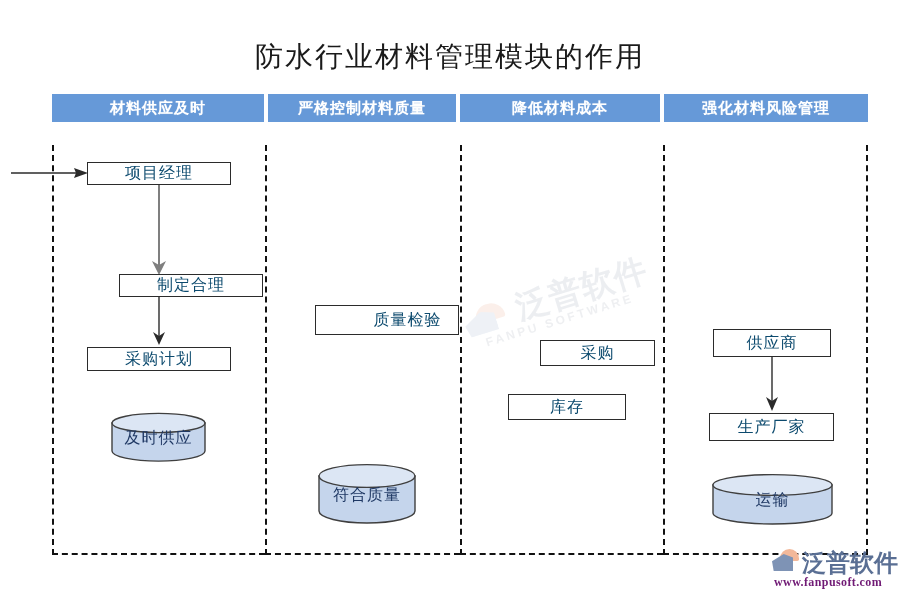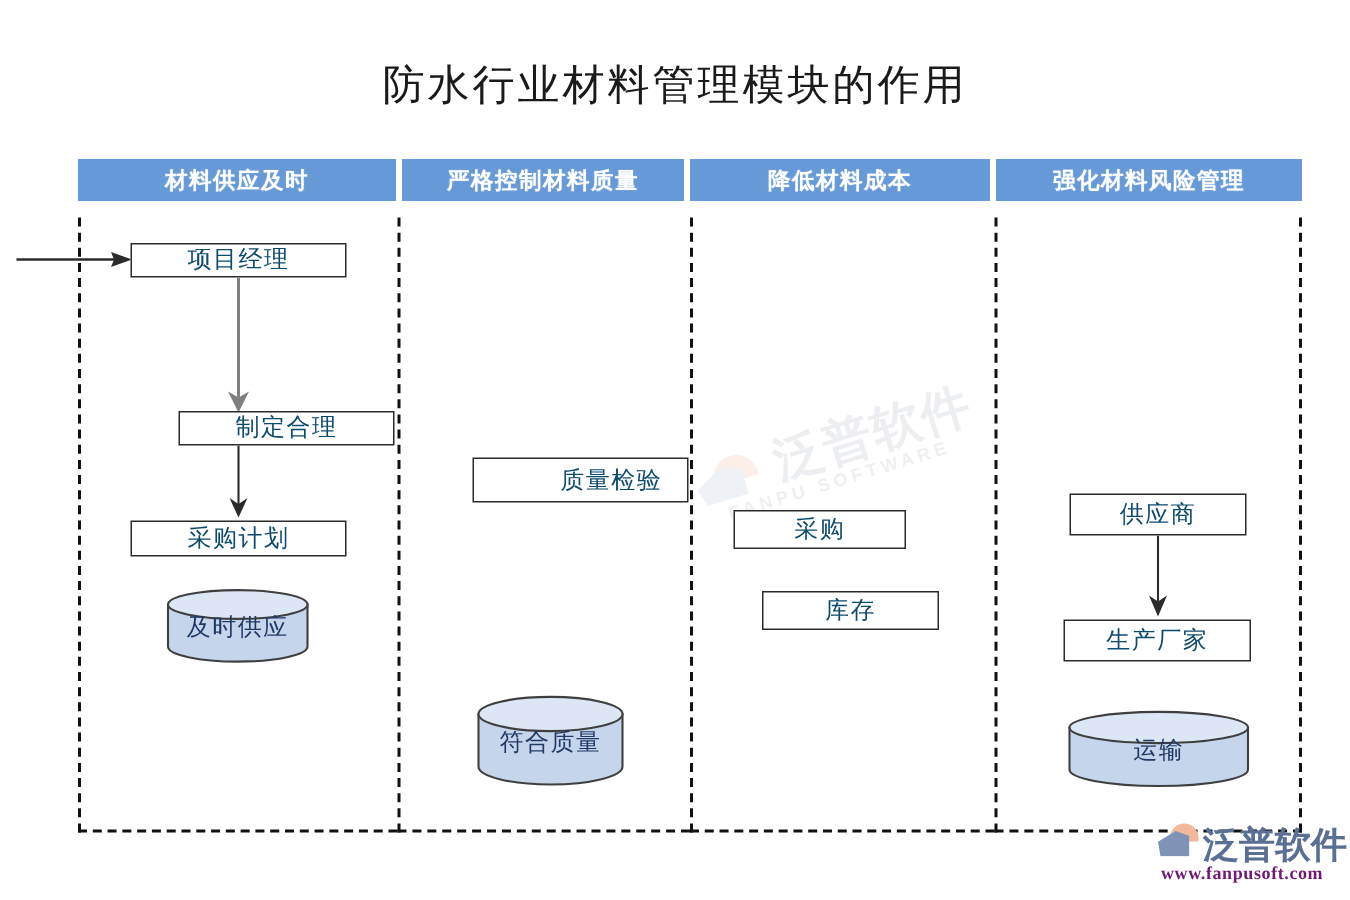--- a/index.html
+++ b/index.html
@@ -89,21 +89,21 @@
     transform-origin: left top;
     font-size: 12px;
     letter-spacing: 3px;
     color: #c8ccd4;
     font-weight: bold;
   }
 
   
   .hdr {
     position: absolute;
-    top: 106px;
+    top: 94px;
     height: 28px;
     background: #6699d8;
     color: #ffffff;
     font-family: "Liberation Serif", "DejaVu Serif", serif;
     font-weight: bold;
     font-size: 15px;
     letter-spacing: 1px;
     display: flex;
     align-items: center;
     justify-content: center;
@@ -258,40 +258,40 @@
 
   <div class="pbox" style="left:87px; top:274px; width:144px; height:23px;margin-left:32px;">制定合理</div>
 
   <svg class="conn" style="left:145px; top:297px; width:28px; height:50px;">
     <line x1="14" y1="0" x2="14" y2="39" stroke="#2b2b2b" stroke-width="1.4"></line>
     <polygon points="14,48 8,35 14,39 20,35" fill="#2b2b2b"></polygon>
   </svg>
 
   <div class="pbox" style="left:87px; top:347px; width:144px; height:24px;">采购计划</div>
 
-  <div class="cyl" style="left:110px; top:392px; width:97px; height:50px;">
+  <div class="cyl" style="left:110px; top:412px; width:97px; height:50px;">
     <svg viewBox="0 0 97 50" width="97" height="50">
       <path d="M2,11 L2,39 A46,10 0 0,0 95,39 L95,11 Z" fill="#c5d5ec" stroke="#3f3f3f" stroke-width="1.4"></path>
       <ellipse cx="48.5" cy="11" rx="46.5" ry="9.6" fill="#dce6f4" stroke="#3f3f3f" stroke-width="1.4"></ellipse>
     </svg>
     <div class="cyl-label">及时供应</div>
   </div>
 
 
   <div class="pbox" style="left:315px; top:305px; width:144px; height:30px;padding-left:41px;">质量检验</div>
 
   <div class="cyl" style="left:317px; top:463px; width:100px; height:62px;">
     <svg viewBox="0 0 100 62" width="100" height="62">
       <path d="M2,13 L2,48 A48,12 0 0,0 98,48 L98,13 Z" fill="#c5d5ec" stroke="#3f3f3f" stroke-width="1.4"></path>
       <ellipse cx="50" cy="13" rx="48" ry="11.4" fill="#dce6f4" stroke="#3f3f3f" stroke-width="1.4"></ellipse>
     </svg>
     <div class="cyl-label">符合质量</div>
   </div>
 
-  <div class="pbox" style="left:489px; top:340px; width:115px; height:26px;">采购</div>
+  <div class="pbox" style="left:540px; top:340px; width:115px; height:26px;">采购</div>
 
   <div class="pbox" style="left:508px; top:394px; width:118px; height:26px;">库存</div>
 
   <div class="pbox" style="left:713px; top:329px; width:118px; height:28px;">供应商</div>
 
   <svg class="conn" style="left:758px; top:357px; width:28px; height:56px;">
     <line x1="14" y1="0" x2="14" y2="44" stroke="#2b2b2b" stroke-width="1.4"></line>
     <polygon points="14,54 8,40 14,44 20,40" fill="#2b2b2b"></polygon>
   </svg>
 

